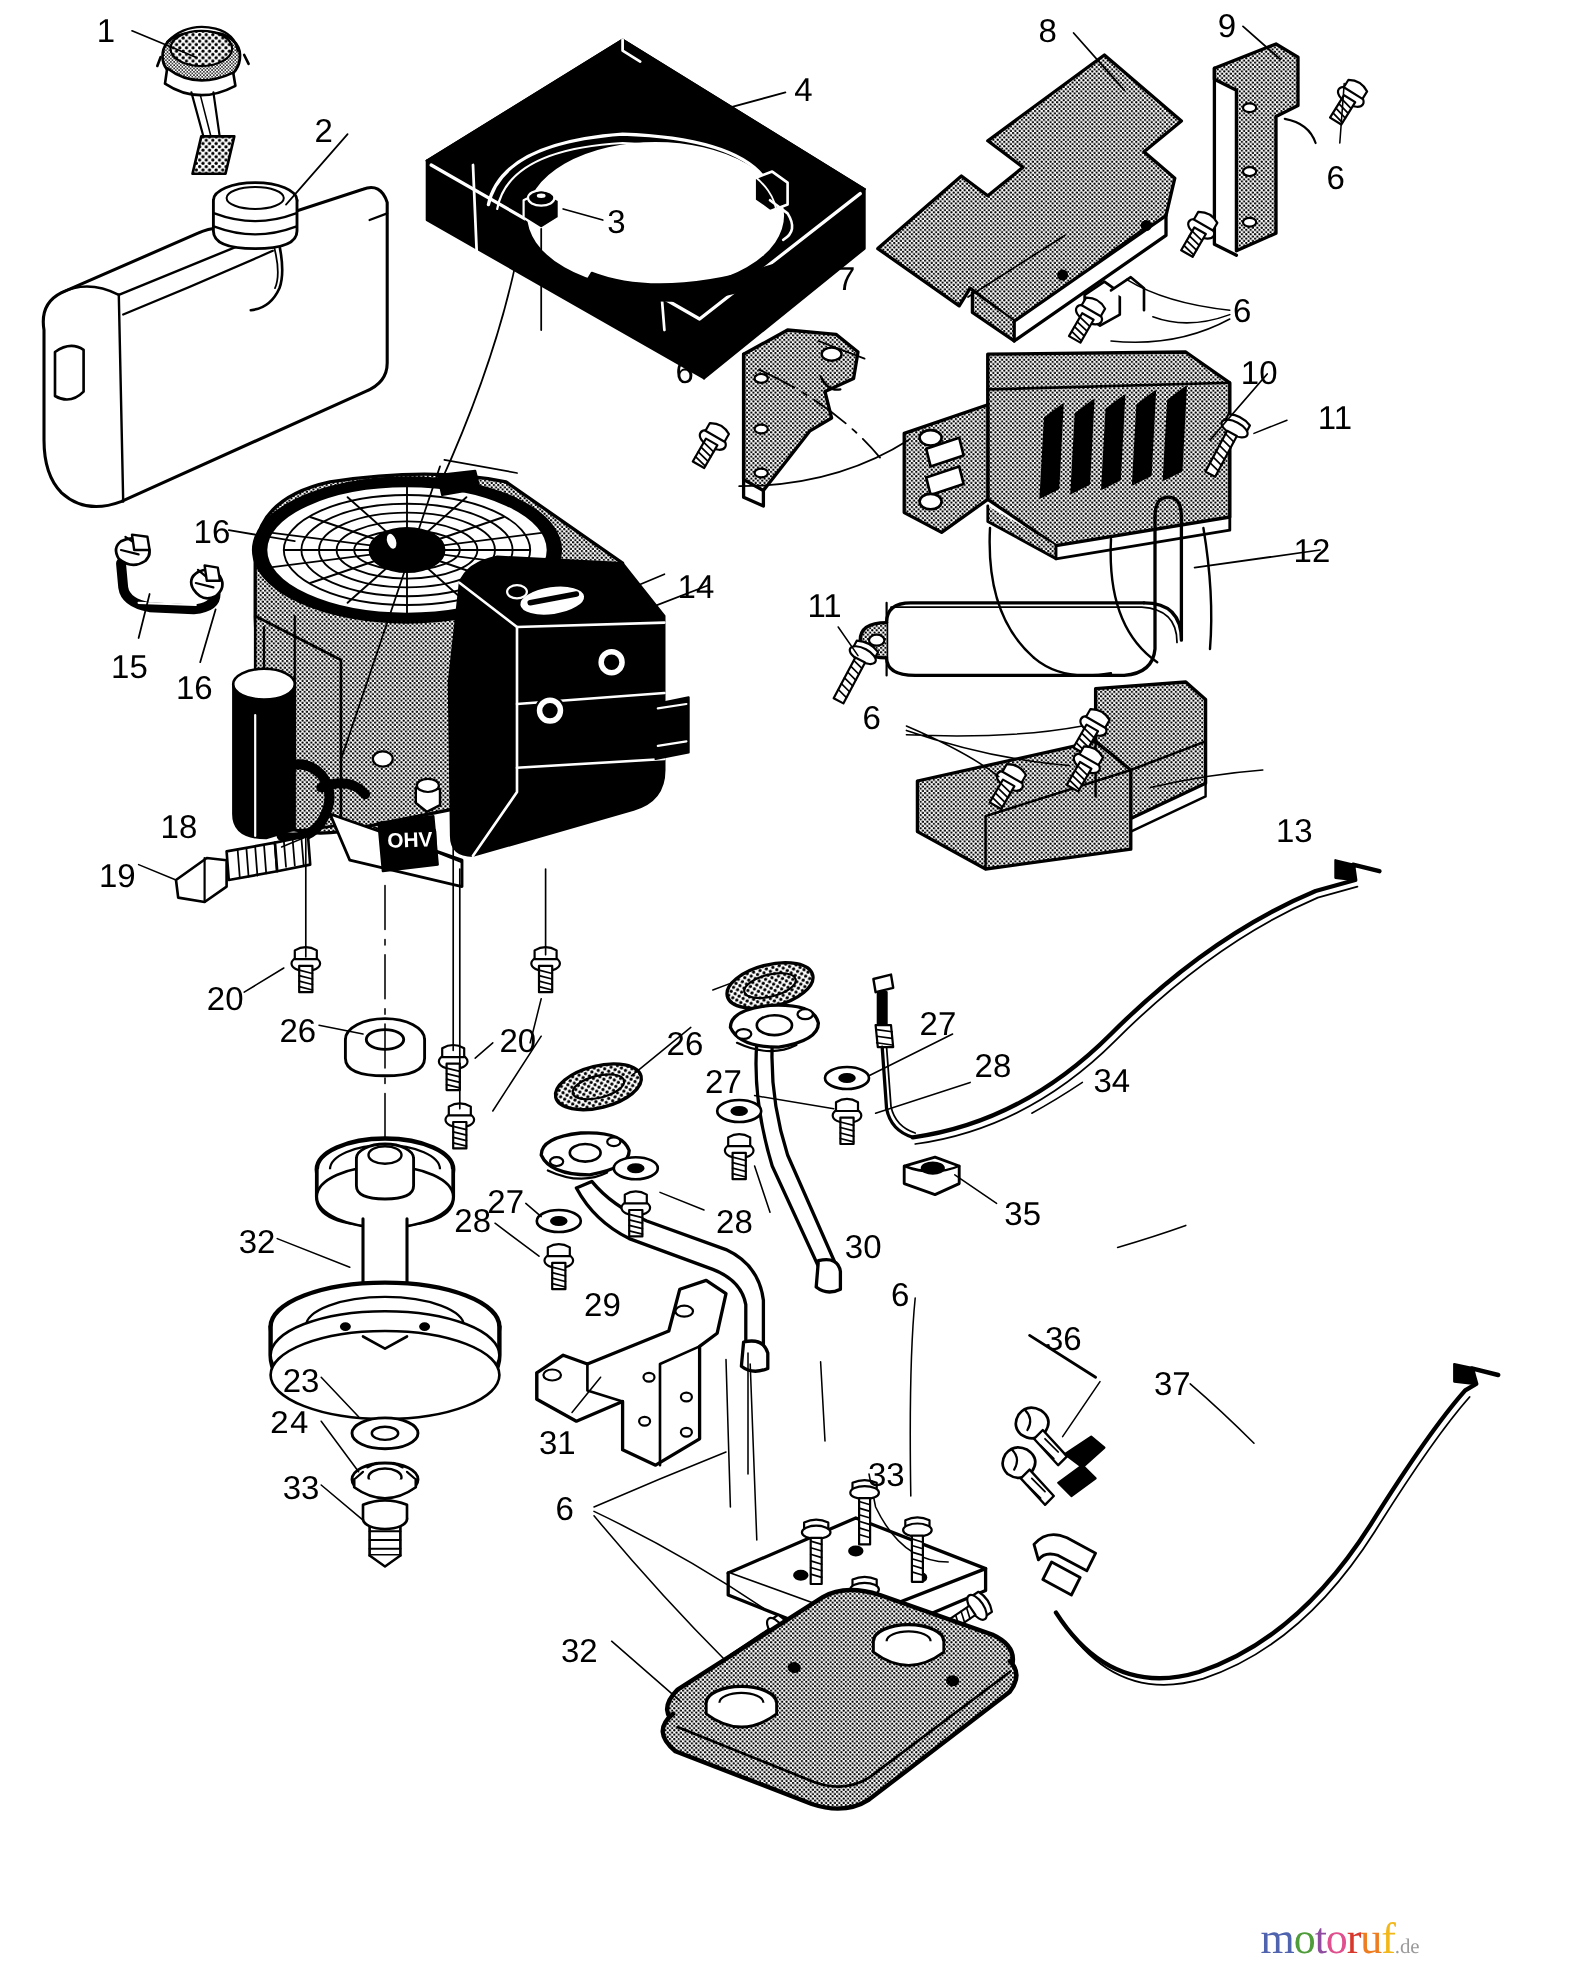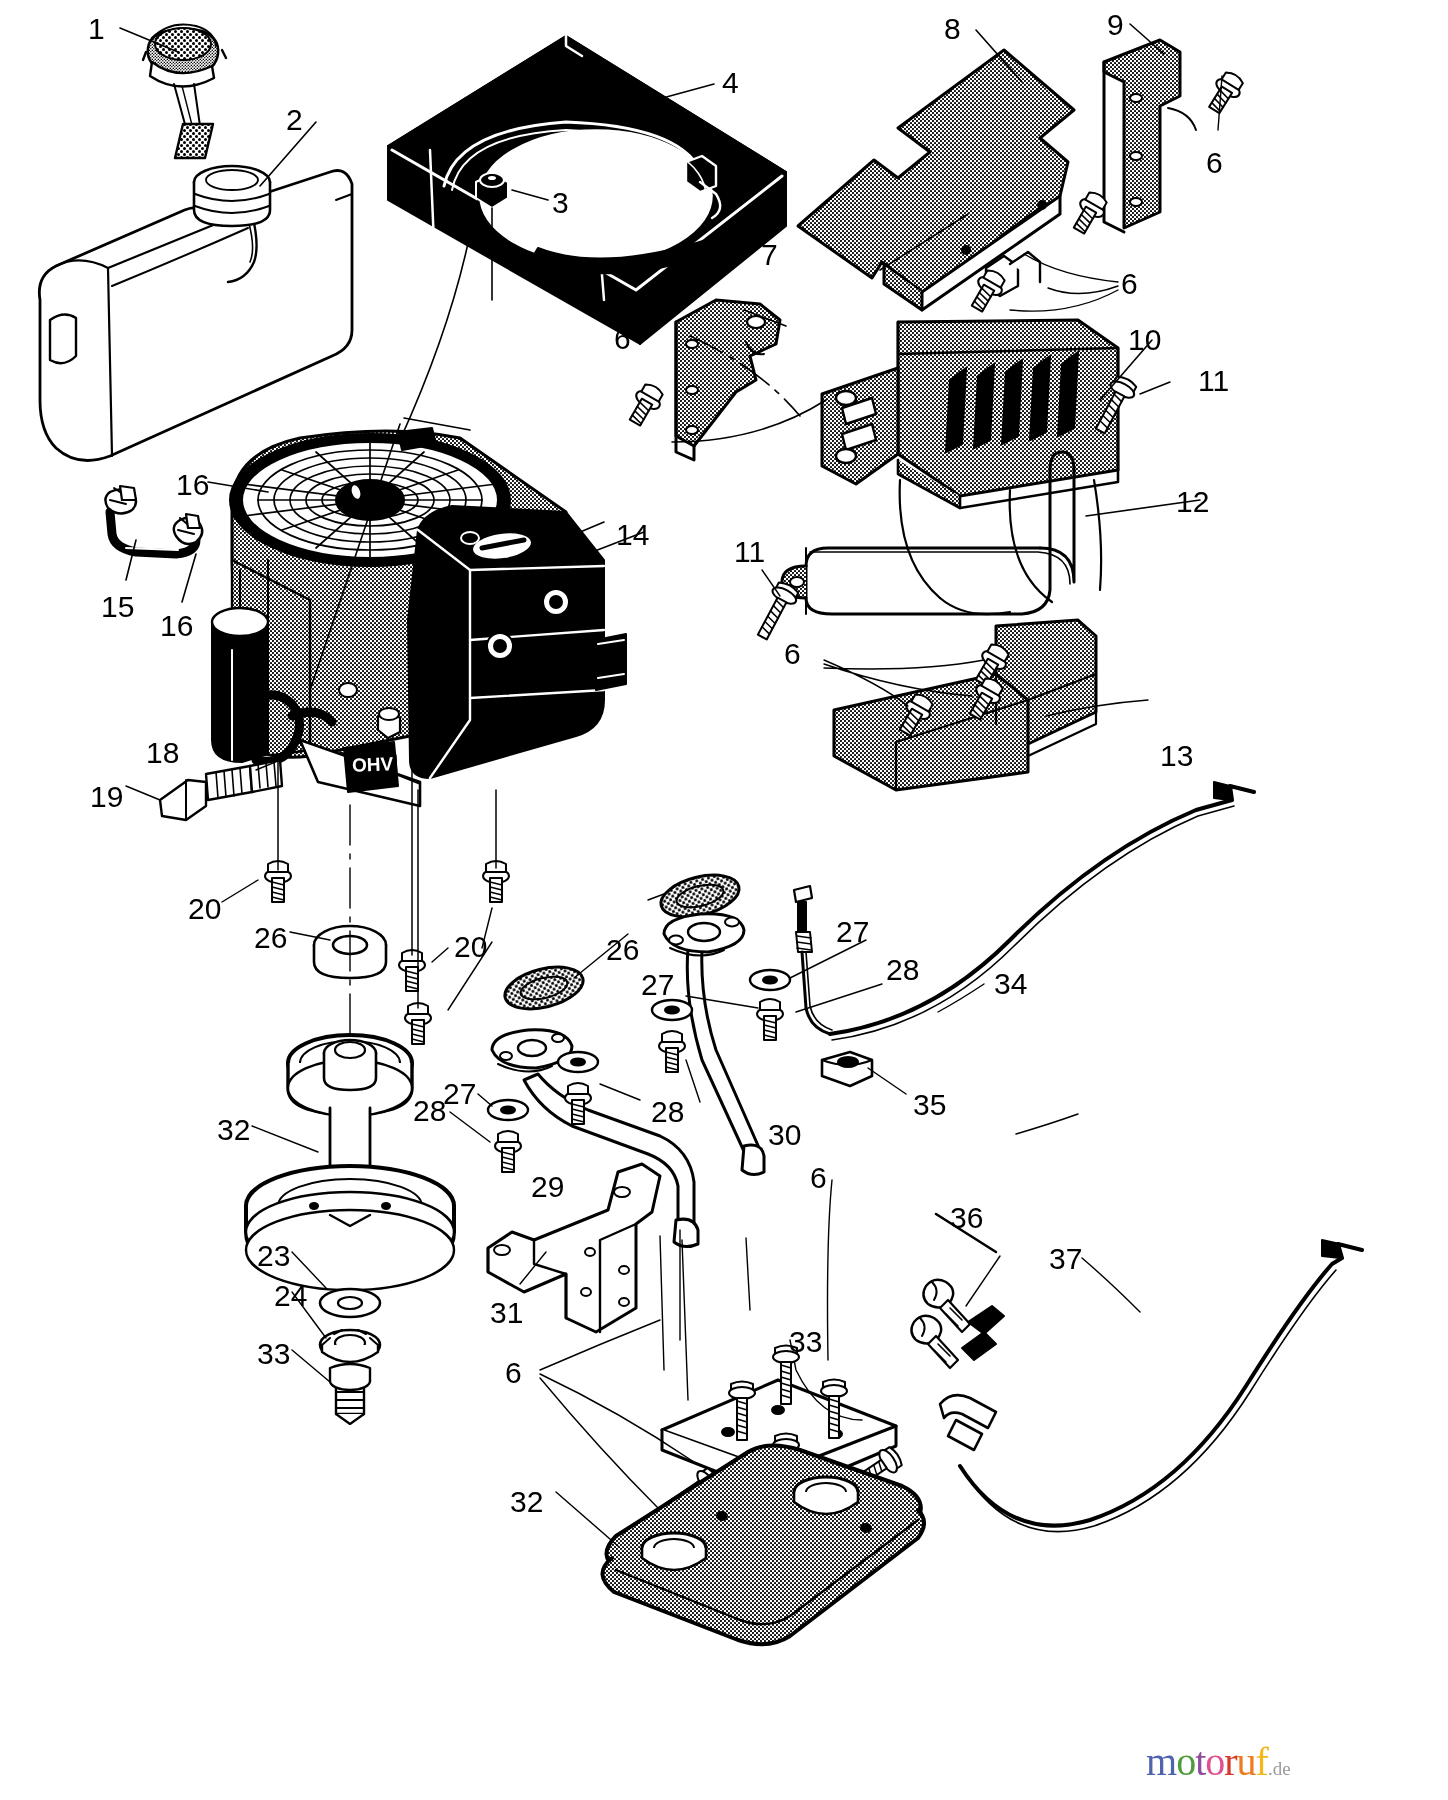--- a/index.html
+++ b/index.html
@@ -635,21 +635,21 @@
       <div class="callout" style="left: 641px; top: 970px;">27</div>
       <div class="callout" style="left: 651px; top: 1097px;">28</div>
       <div class="callout" style="left: 913px; top: 1090px;">35</div>
       <div class="callout" style="left: 443px; top: 1079px;">27</div>
       <div class="callout" style="left: 413px; top: 1096px;">28</div>
       <div class="callout" style="left: 768px; top: 1120px;">30</div>
       <div class="callout" style="left: 217px; top: 1115px;">32</div>
       <div class="callout" style="left: 531px; top: 1172px;">29</div>
       <div class="callout" style="left: 810px; top: 1163px;">6</div>
       <div class="callout" style="left: 257px; top: 1241px;">23</div>
-      <div class="callout" style="left: 274px; top: 1281px;">24</div>
+      <div class="callout" style="left: 245px; top: 1281px; font-family: Liberation Mono, monospace;">24</div>
       <div class="callout" style="left: 912px; top: 1203px; margin-left: 38px;">36</div>
       <div class="callout" style="left: 1049px; top: 1244px;">37</div>
       <div class="callout" style="left: 490px; top: 1298px;">31</div>
       <div class="callout" style="left: 257px; top: 1339px;">33</div>
       <div class="callout" style="left: 789px; top: 1327px;">33</div>
       <div class="callout" style="left: 505px; top: 1358px;">6</div>
       <div class="callout" style="left: 510px; top: 1487px;">32</div>
     </div>
 
   <div class="wm" id="watermark" style="left:1146px;top:1742px;"><span style="color: rgb(79, 99, 174);">m</span><span style="color: rgb(79, 156, 58);">o</span><span style="color: rgb(142, 77, 158);">t</span><span style="color: rgb(224, 80, 143);">o</span><span style="color: rgb(216, 55, 44);">r</span><span style="color: rgb(238, 125, 33);">u</span><span style="color: rgb(242, 183, 24);">f</span><span class="sfx" style="color: rgb(154, 154, 154);">.de</span></div>

